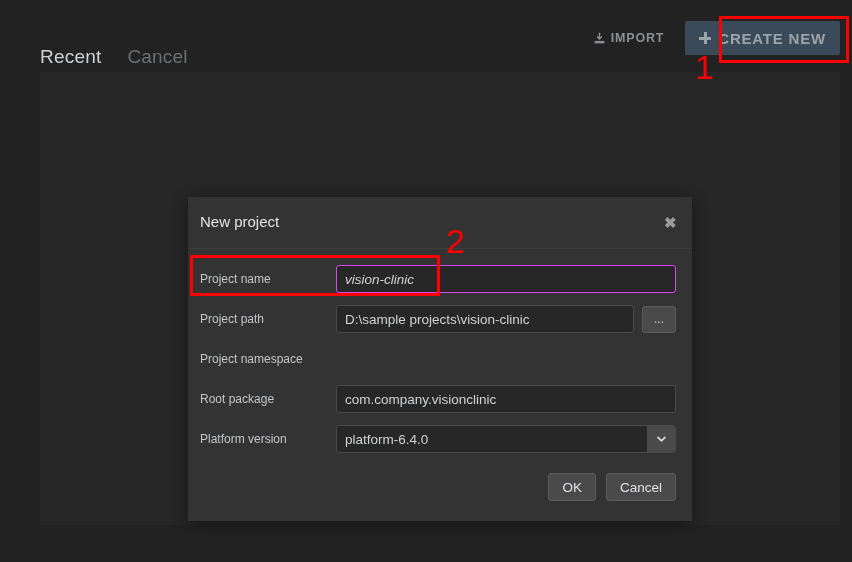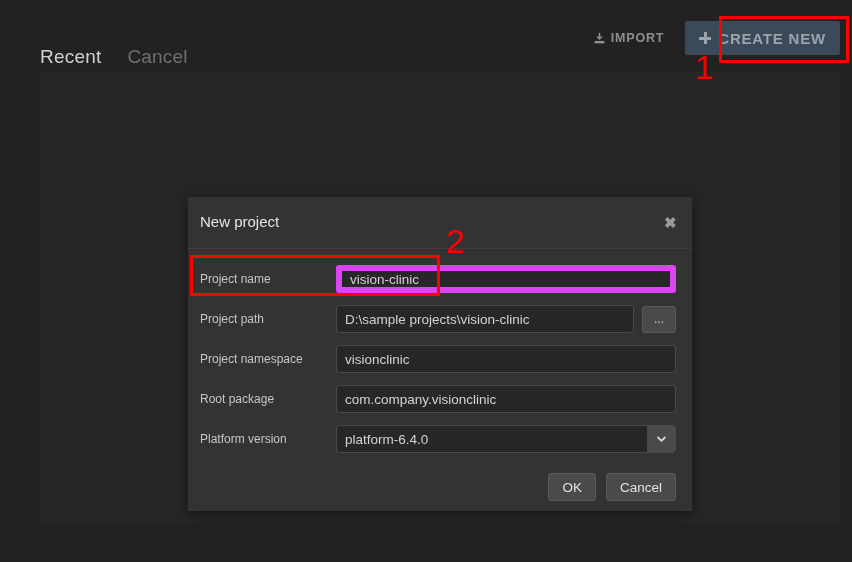--- a/index.html
+++ b/index.html
@@ -155,21 +155,22 @@
     border: 1px solid #4a4a4a;
     border-radius: 3px;
     color: #d0d3d6;
     font-size: 13.5px;
     padding: 0 8px;
     box-sizing: border-box;
     font-family: "Liberation Sans", sans-serif;
     outline: none;
   }
   .field.focused {
-    border: 6px solid #d946ef;
+    border: 1px solid #d946ef;
+    font-style: italic;
   }
   .field-with-btn {
     flex: 1;
     display: flex;
     align-items: center;
     gap: 8px;
   }
   .browse-btn {
     width: 34px; height: 27px;
     flex: none;
@@ -203,21 +204,21 @@
   }
   .chev {
     width: 9px; height: 6px;
     display: block;
   }
 
   .dialog-footer {
     display: flex;
     justify-content: flex-end;
     gap: 10px;
-    padding: 14px 16px 10px 0;
+    padding: 14px 16px 20px 0;
   }
   .dlg-btn {
     min-width: 44px;
     height: 28px;
     padding: 0 13px;
     background: #4a4a4a;
     border: 1px solid #5a5a5a;
     border-radius: 3px;
     color: #e0e3e6;
     font-size: 13.5px;
@@ -293,21 +294,20 @@
     <div class="form-row">
       <div class="form-label">Project path</div>
       <div class="field-with-btn">
         <input class="field" type="text" value="D:\sample projects\vision-clinic" style="">
         <button class="browse-btn">...</button>
       </div>
     </div>
 
     <div class="form-row">
       <div class="form-label">Project namespace</div>
-      <input class="field" type="text" value="visionclinic" style="">
     </div>
 
     <div class="form-row">
       <div class="form-label">Root package</div>
       <input class="field" type="text" value="com.company.visionclinic" style="">
     </div>
 
     <div class="form-row">
       <div class="form-label">Platform version</div>
       <div class="select-wrap">

